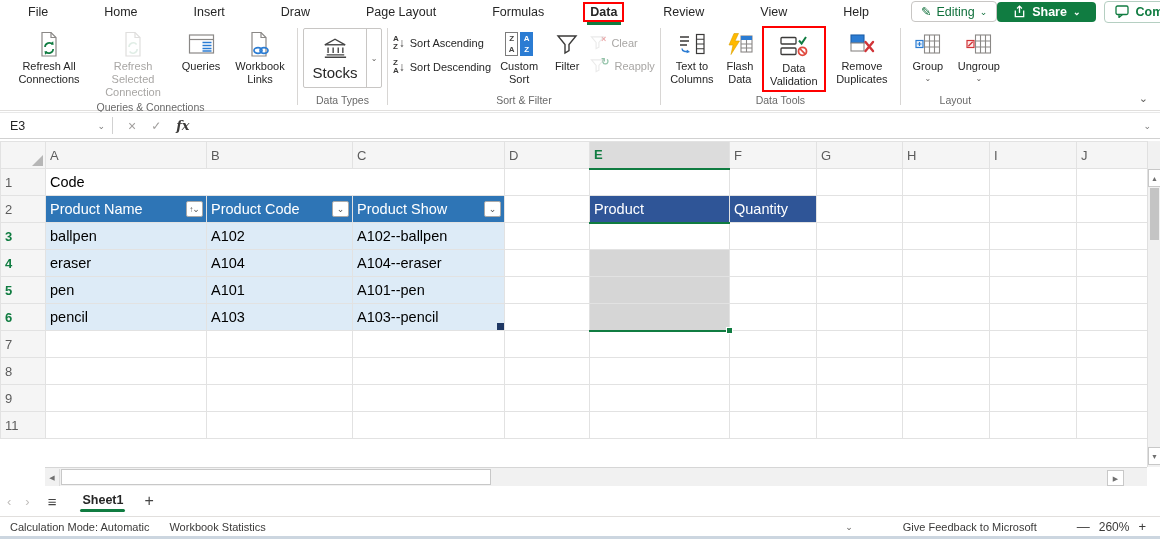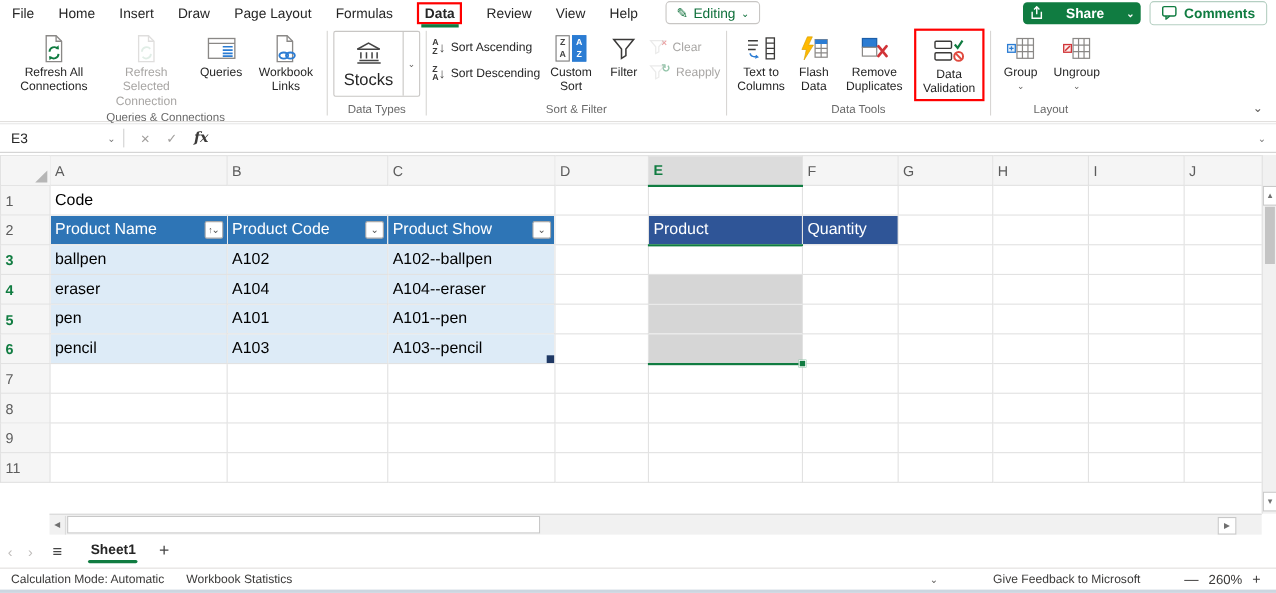--- a/index.html
+++ b/index.html
@@ -1,28 +1,28 @@
 <!DOCTYPE html>
 <html><head>
 <meta charset="utf-8">
 <style>
   * { box-sizing: border-box; margin: 0; padding: 0; }
   html,body { width:1160px; height:539px; }
   body { font-family:"Liberation Sans", sans-serif; background:#fff; position:relative; overflow:hidden; color:#262626; }
 
   
   .menubar { position:absolute; top:0; left:0; right:0; height:23px; display:flex; align-items:center; background:#fff; z-index:30; }
-  .mtab { padding:3px 11px; font-size:12.5px; color:#262626; position:relative; cursor:default; white-space:nowrap; }
+  .mtab { padding:3px 28px; font-size:12.5px; color:#262626; position:relative; cursor:default; white-space:nowrap; }
   .mtab.active { padding:1px 5px; margin:0 6px; }
   .mtab.active .mlabel { border:2px solid #ff0000; padding:0 5px; display:inline-block; line-height:16px; font-weight:600; }
   .mtab.active::after { content:""; position:absolute; left:50%; transform:translateX(-50%); bottom:-2px; width:34px; height:3px; background:#107C41; }
   .editing-btn { margin-left:14px; display:flex; align-items:center; gap:5px; border:1px solid #c8c6c4; border-radius:4px; padding:2px 9px; color:#0f703b; font-size:12.5px; background:#fff; }
   .editing-btn .chev { font-size:9px; color:#0f703b; }
   .top-right { margin-left:auto; display:flex; gap:8px; padding-right:8px; align-items:center; }
-  .share-btn { background:#107C41; color:#fff; border-radius:4px; padding:3px 6px; font-size:12.5px; font-weight:700; display:flex; gap:20px; align-items:center; }
+  .share-btn { background:#107C41; color:#fff; border-radius:4px; padding:3px 16px; font-size:12.5px; font-weight:700; display:flex; gap:6px; align-items:center; }
   .share-btn .chev { font-size:9px; }
   .comments-btn { background:#fff; color:#107C41; border:1px solid #b5cfc2; border-radius:4px; padding:3px 10px; font-size:12.5px; font-weight:700; display:flex; gap:6px; align-items:center; }
 
   
   .ribbon { position:absolute; top:23px; left:0; right:0; height:88px; background:#fff; border-bottom:1px solid #e1dfdd; display:flex; align-items:stretch; padding-left:4px; z-index:20; }
   .rgroup { display:flex; flex-direction:column; padding:0 5px; }
   .rbody { flex:1; display:flex; align-items:flex-start; gap:3px; padding-top:3px; }
   .rlabel { height:16px; font-size:10.5px; color:#696969; text-align:center; line-height:13px; white-space:nowrap; }
   .rdivider { width:1px; background:#d8d6d4; margin:5px 0; }
   .bigbtn { display:flex; flex-direction:column; align-items:center; padding:2px 1px; }
@@ -322,43 +322,43 @@
         <span class="bicon">
           <svg width="28" height="24" viewBox="0 0 28 24">
               <polygon points="8,1.5 3,13 7,13 5,22.5 13.5,9 9,9 12.5,1.5" fill="#ffb900" stroke="#d8a000" stroke-width="0.6"></polygon>
               <rect x="15" y="4" width="11" height="16" fill="#fff" stroke="#8a8886" stroke-width="1.1"></rect>
               <rect x="15" y="4" width="11" height="4" fill="#2b7cd3"></rect>
               <path d="M15 12h11M15 16h11M20.5 8v12" stroke="#8a8886" stroke-width="1.1"></path>
             </svg>
         </span>
         <span class="blabel">Flash Data</span>
       </div>
+      <div class="bigbtn redbox" style="width:64px">
+        <span class="bicon">
+          <svg width="30" height="24" viewBox="0 0 30 24">
+              <rect x="2" y="3.5" width="15" height="6.5" rx="1" fill="#fff" stroke="#3b3a39" stroke-width="1.3"></rect>
+              <rect x="2" y="14" width="15" height="6.5" rx="1" fill="#fff" stroke="#3b3a39" stroke-width="1.3"></rect>
+              <path d="M20 6.5l2.6 3L27 3" fill="none" stroke="#107C41" stroke-width="2"></path>
+              <circle cx="23.5" cy="17.3" r="4" fill="none" stroke="#e04a3f" stroke-width="1.8"></circle>
+              <path d="M20.8 14.5l5.4 5.6" stroke="#e04a3f" stroke-width="1.8"></path>
+            </svg>
+        </span>
+        <span class="blabel">Data Validation</span>
+      </div>
       <div class="bigbtn" style="width:66px">
         <span class="bicon">
           <svg width="28" height="24" viewBox="0 0 28 24">
               <rect x="3" y="3" width="13" height="8" fill="#2b7cd3" stroke="#1c5ea8" stroke-width="1.1"></rect>
               <rect x="3" y="11" width="13" height="8" fill="#fff" stroke="#8a8886" stroke-width="1.1"></rect>
               <g stroke="#d13438" stroke-width="2.4" stroke-linecap="round">
                 <path d="M17.5 10 25 19M25 10l-7.5 9"></path>
               </g>
             </svg>
         </span>
         <span class="blabel">Remove Duplicates</span>
-      </div>
-      <div class="bigbtn redbox" style="width:64px">
-        <span class="bicon">
-          <svg width="30" height="24" viewBox="0 0 30 24">
-              <rect x="2" y="3.5" width="15" height="6.5" rx="1" fill="#fff" stroke="#3b3a39" stroke-width="1.3"></rect>
-              <rect x="2" y="14" width="15" height="6.5" rx="1" fill="#fff" stroke="#3b3a39" stroke-width="1.3"></rect>
-              <path d="M20 6.5l2.6 3L27 3" fill="none" stroke="#107C41" stroke-width="2"></path>
-              <circle cx="23.5" cy="17.3" r="4" fill="none" stroke="#e04a3f" stroke-width="1.8"></circle>
-              <path d="M20.8 14.5l5.4 5.6" stroke="#e04a3f" stroke-width="1.8"></path>
-            </svg>
-        </span>
-        <span class="blabel">Data Validation</span>
       </div>
     </div>
     <div class="rlabel">Data Tools</div>
   </div>
 
   <div class="rdivider"></div>
 
   <div class="rgroup">
     <div class="rbody">
       <div class="bigbtn" style="width:44px">

